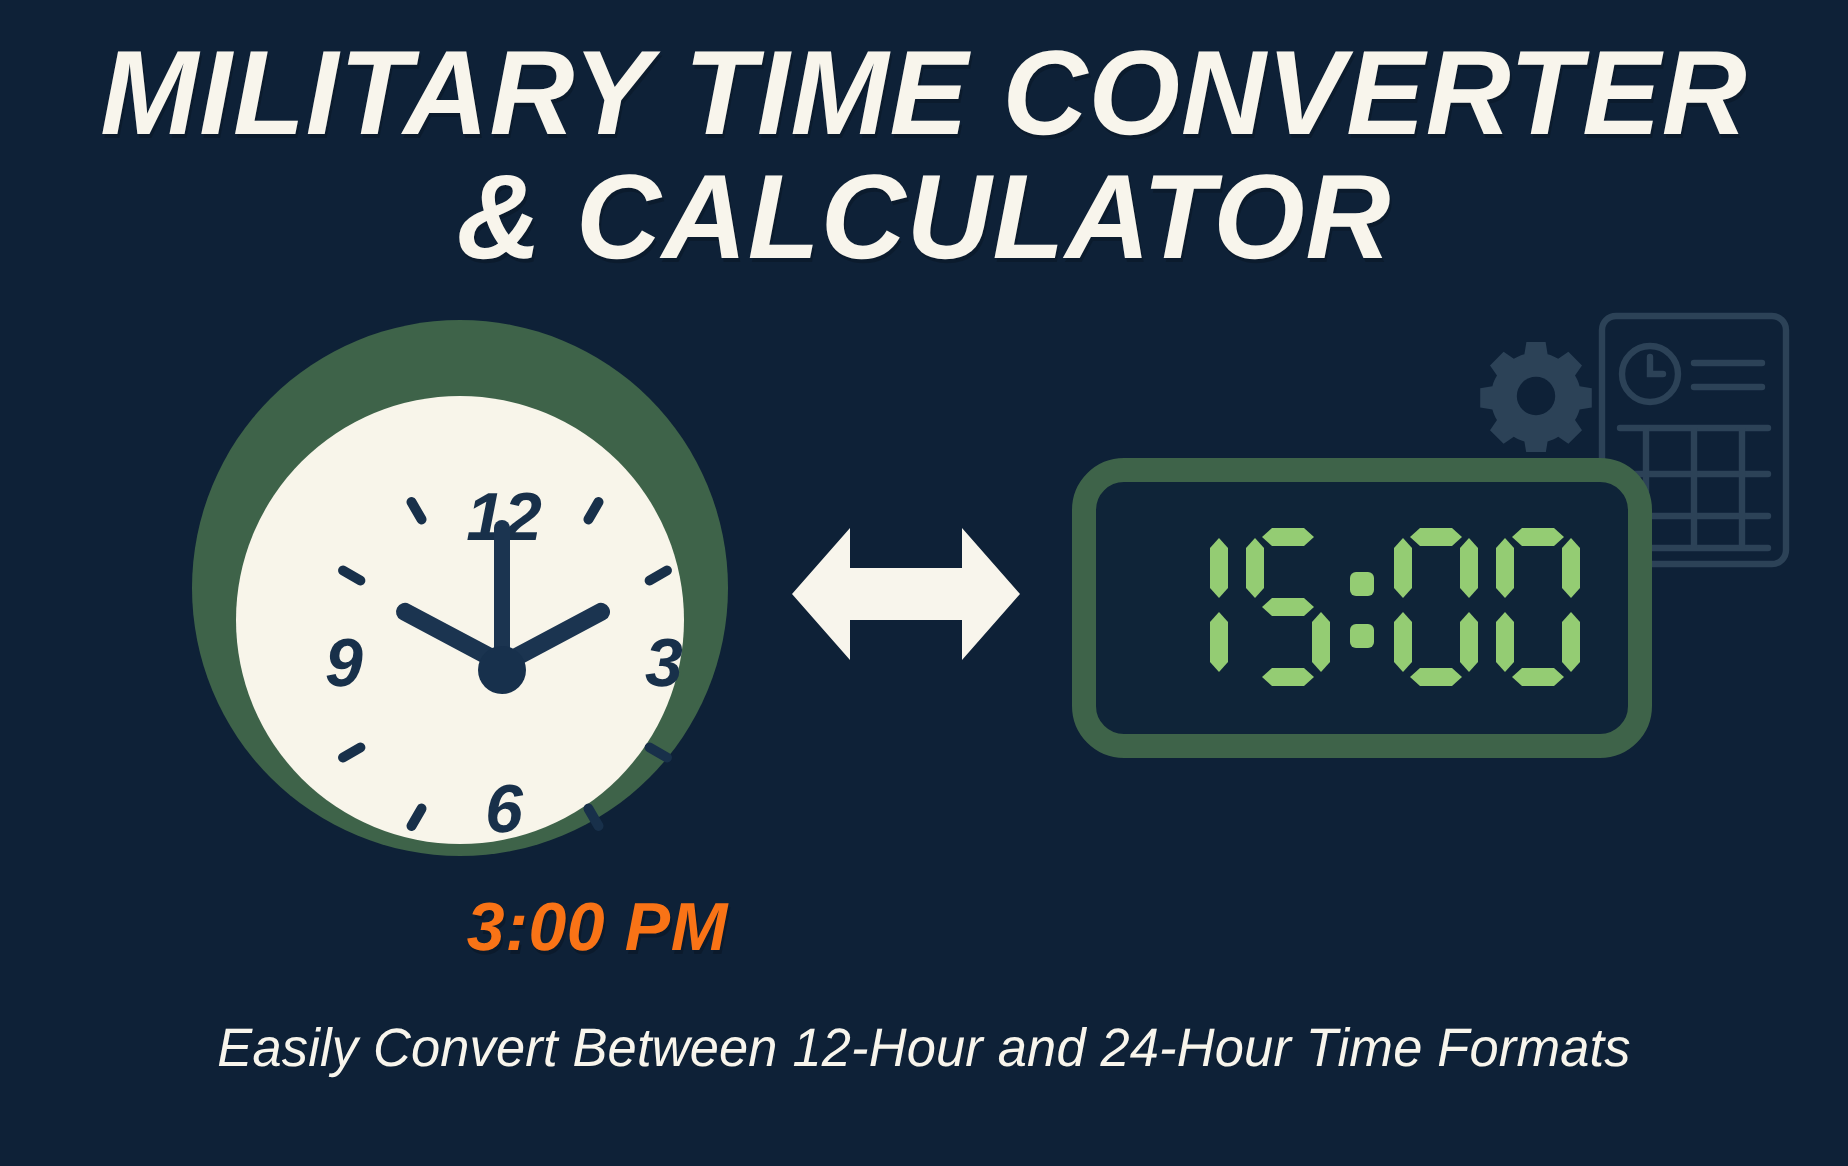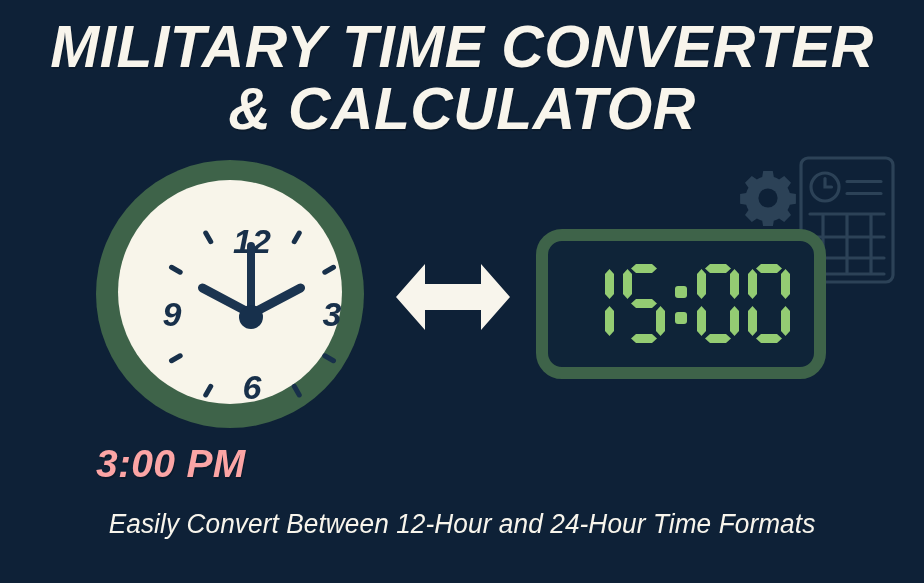--- a/index.html
+++ b/index.html
@@ -49,21 +49,21 @@
   }
   .clock-ring {
     position: absolute;
     inset: 0;
     border-radius: 50%;
     background: #3e6349;
   }
   .clock-face {
     position: absolute;
     left: 22px;
-    top: 20px;
+    top: 38px;
     width: 224px;
     height: 224px;
     border-radius: 50%;
     background: #f8f5ea;
   }
   .numeral {
     position: absolute;
     color: #18304a;
     font-family: "Liberation Sans", sans-serif;
     font-weight: 700;
@@ -124,25 +124,25 @@
     border-radius: 50%;
     background: #17304c;
   }
 
   
   #analog-label {
     position: absolute;
     left: 96px;
     top: 443px;
     width: 268px;
-    text-align: left;
-    color: #fca5a5;
+    text-align: right;
+    color: #f97316;
     font-family: "Liberation Sans", sans-serif;
     font-weight: 700;
-    font-size: 39px;
+    font-size: 34px;
     line-height: 42px;
     letter-spacing: 0.3px;
     text-shadow: 1px 2px 0 rgba(0,0,0,0.2);
   }
 
   
   #convert-arrow {
     position: absolute;
     left: 392px;
     top: 260px;

